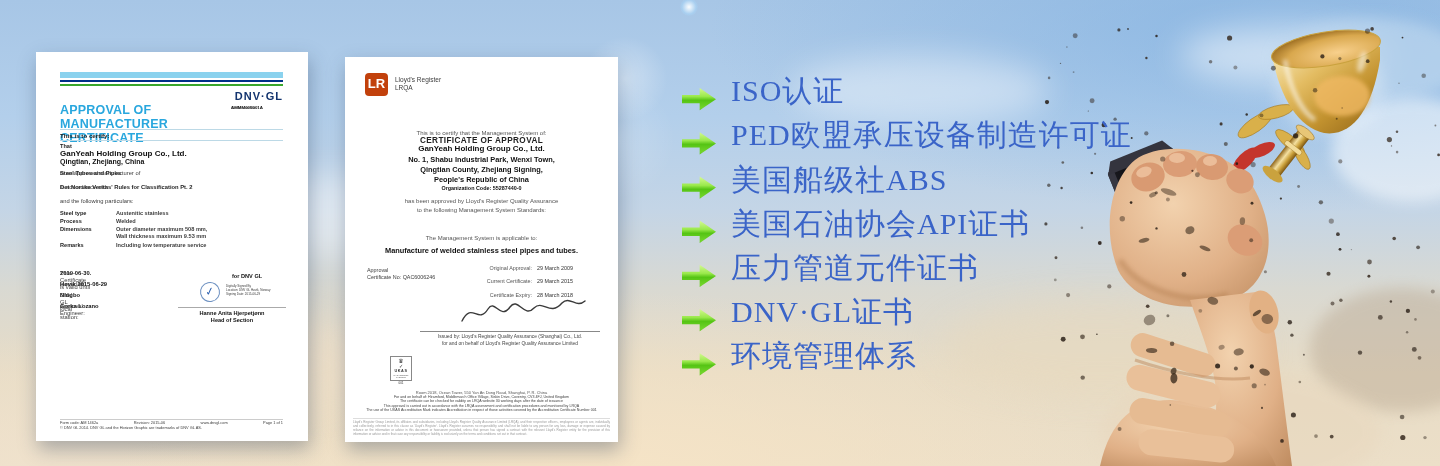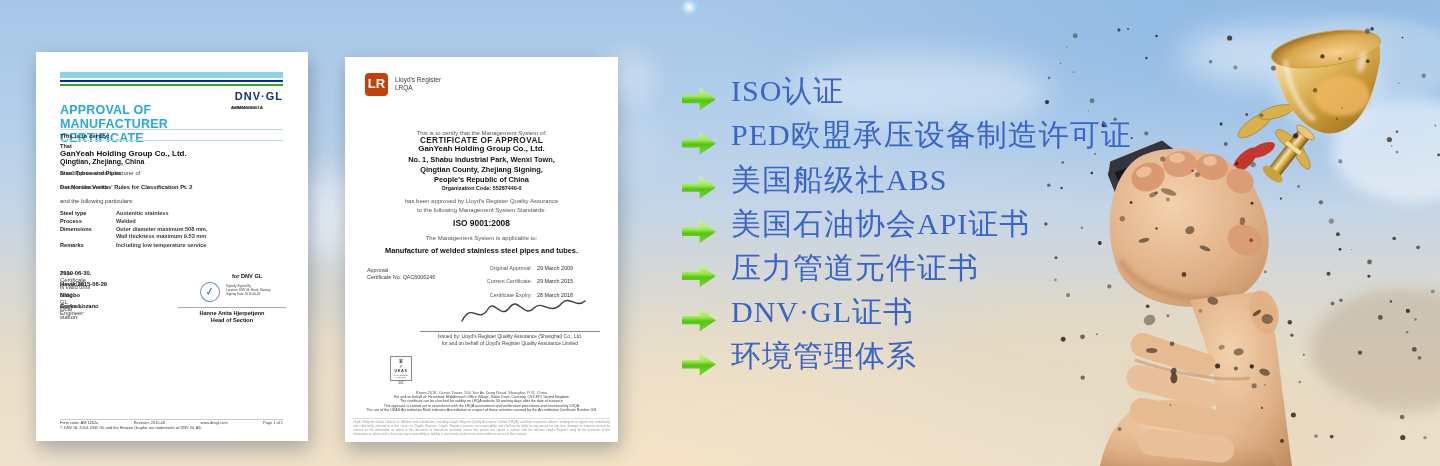--- a/index.html
+++ b/index.html
@@ -476,21 +476,20 @@
     </div>
     <div class="ctr lr-title">CERTIFICATE OF APPROVAL</div>
     <div class="ctr lr-certify">This is to certify that the Management System of:</div>
     <div class="ctr lr-company">GanYeah Holding Group Co., Ltd.</div>
     <div class="ctr lr-addr lr-a1">No. 1, Shabu Industrial Park, Wenxi Town,</div>
     <div class="ctr lr-addr lr-a2">Qingtian County, Zhejiang Signing,</div>
     <div class="ctr lr-addr lr-a3">People's Republic of China</div>
     <div class="ctr lr-org">Organization Code: 55287440-0</div>
     <div class="ctr lr-apl lr-ap1">has been approved by Lloyd's Register Quality Assurance</div>
     <div class="ctr lr-apl lr-ap2">to the following Management System Standards:</div>
-    <div class="ctr lr-std">ISO 9001:2008</div>
     <div class="ctr lr-appto">The Management System is applicable to:</div>
     <div class="ctr lr-scope">Manufacture of welded stainless steel pipes and tubes.</div>
     <div class="lr-aprow">
       <div class="lr-apcol">
         <div>Approval</div>
         <div>Certificate No: QAC6006246</div>
       </div>
       <div class="lr-dates">
         <div class="drow">
             <span class="dl">Original Approval:</span>

